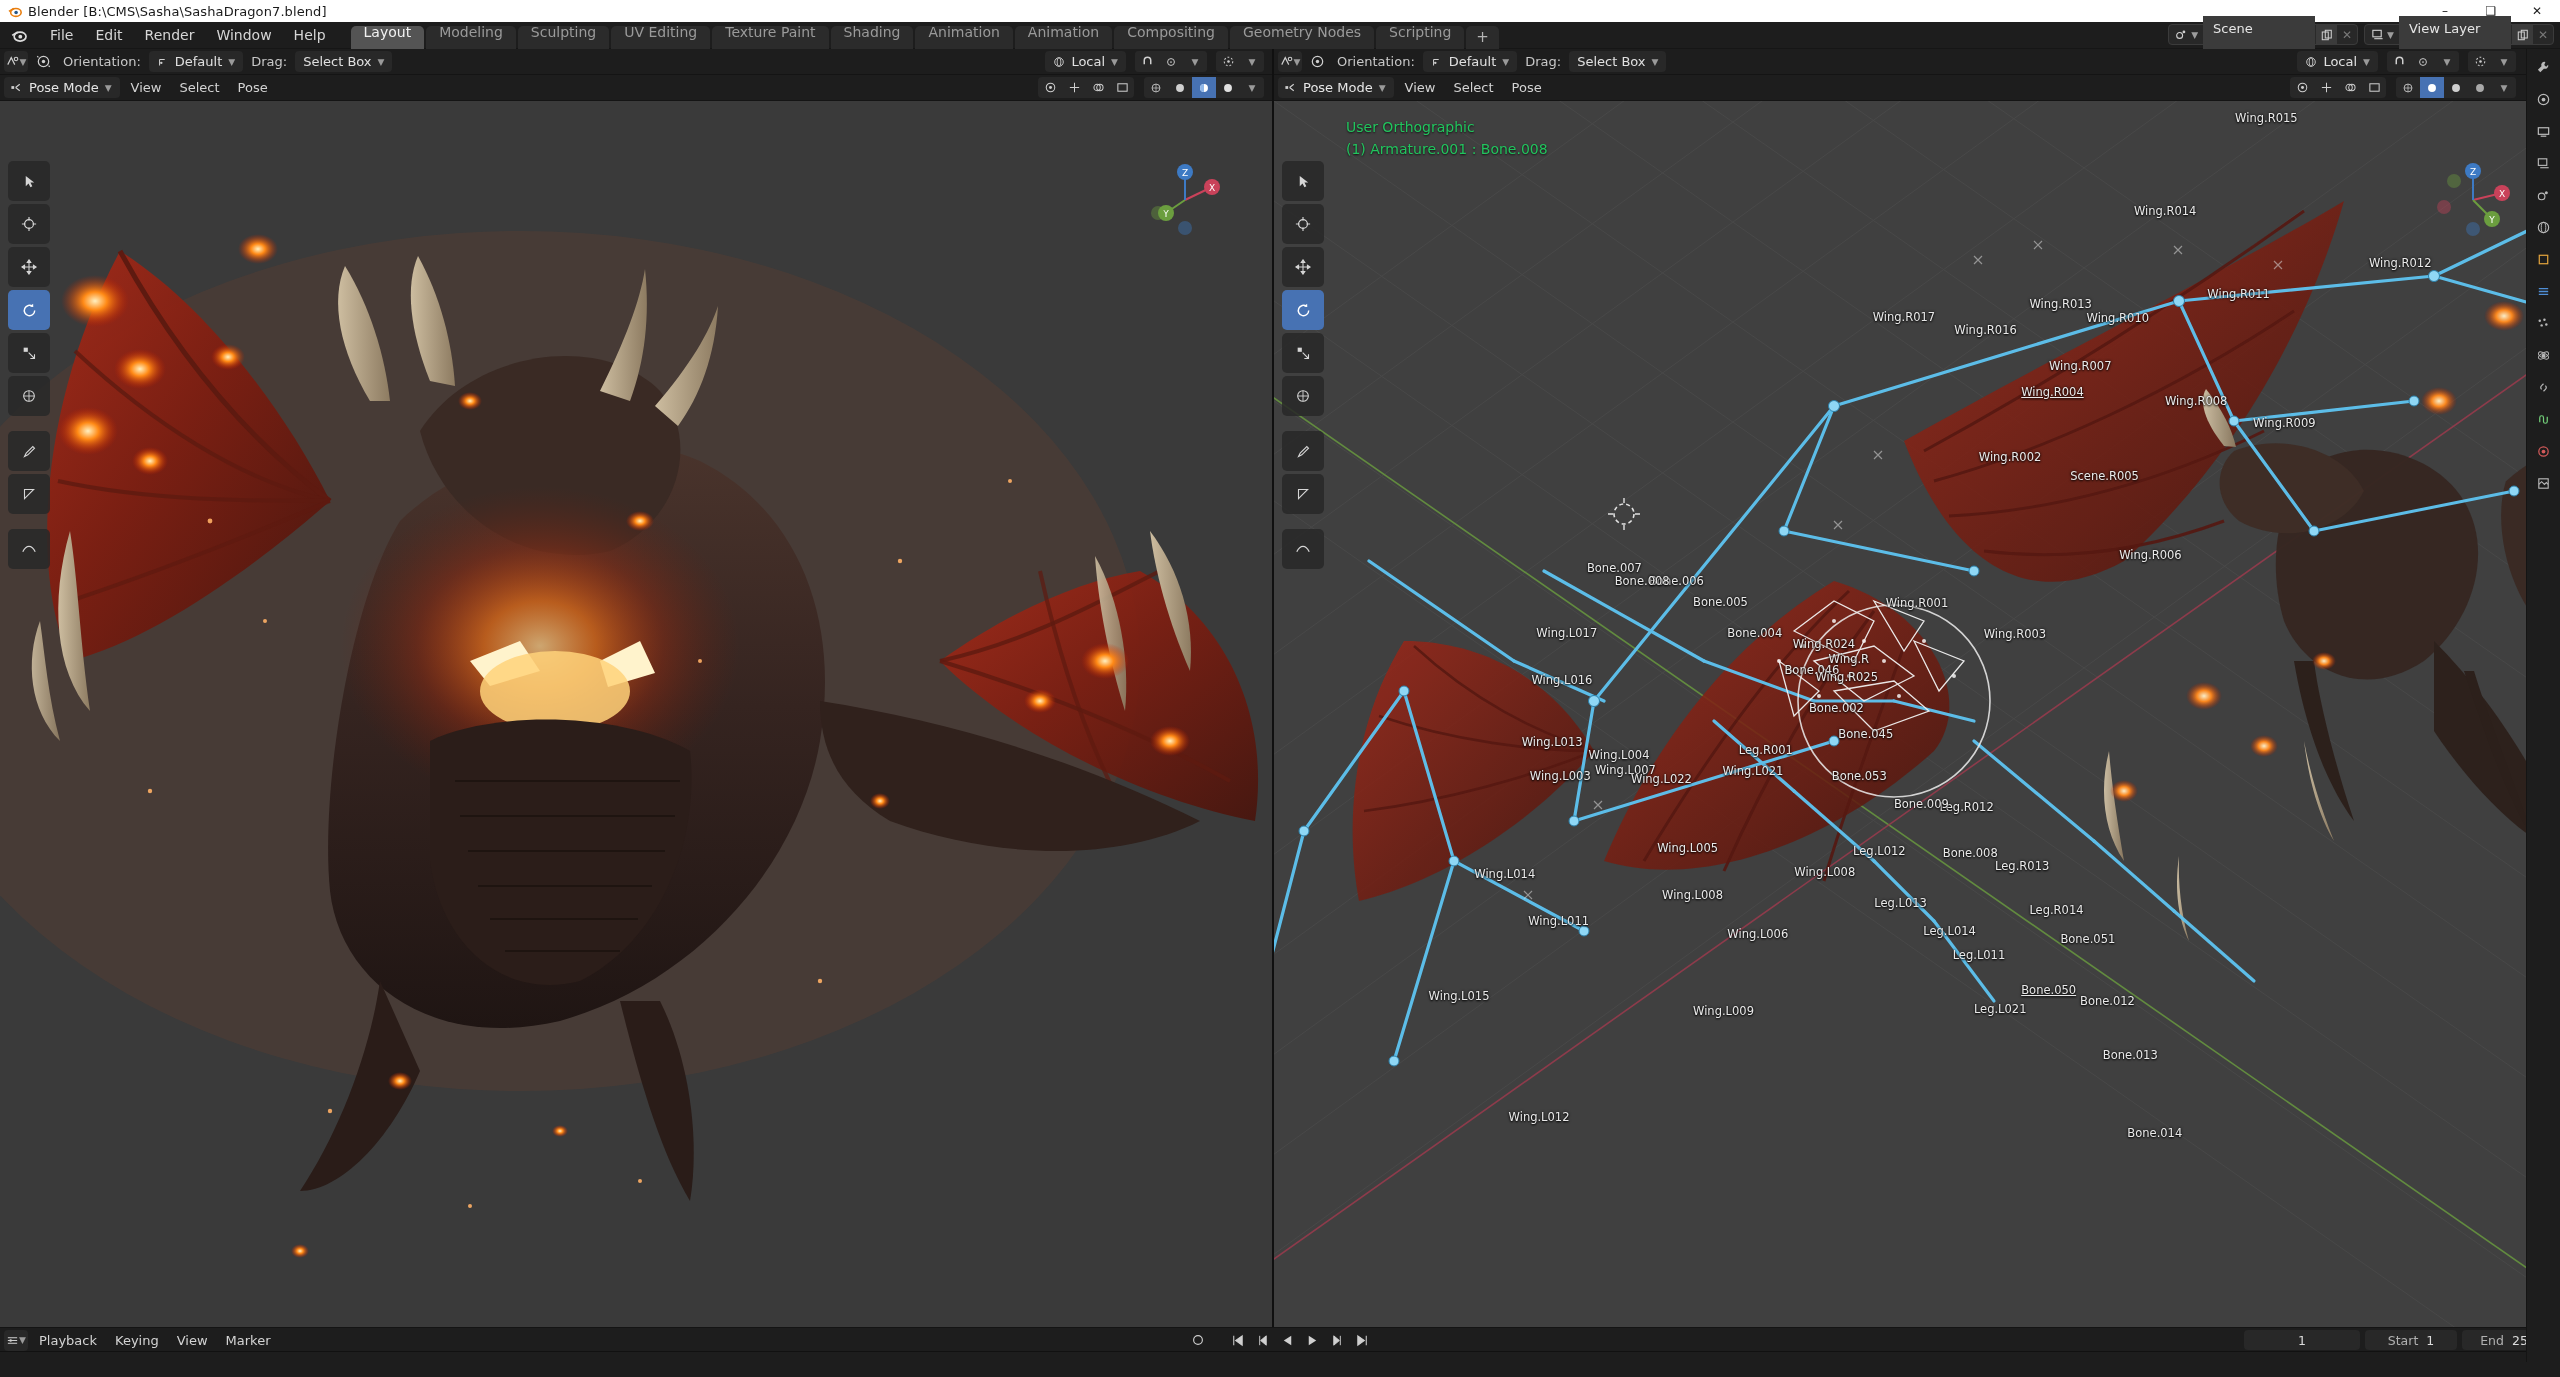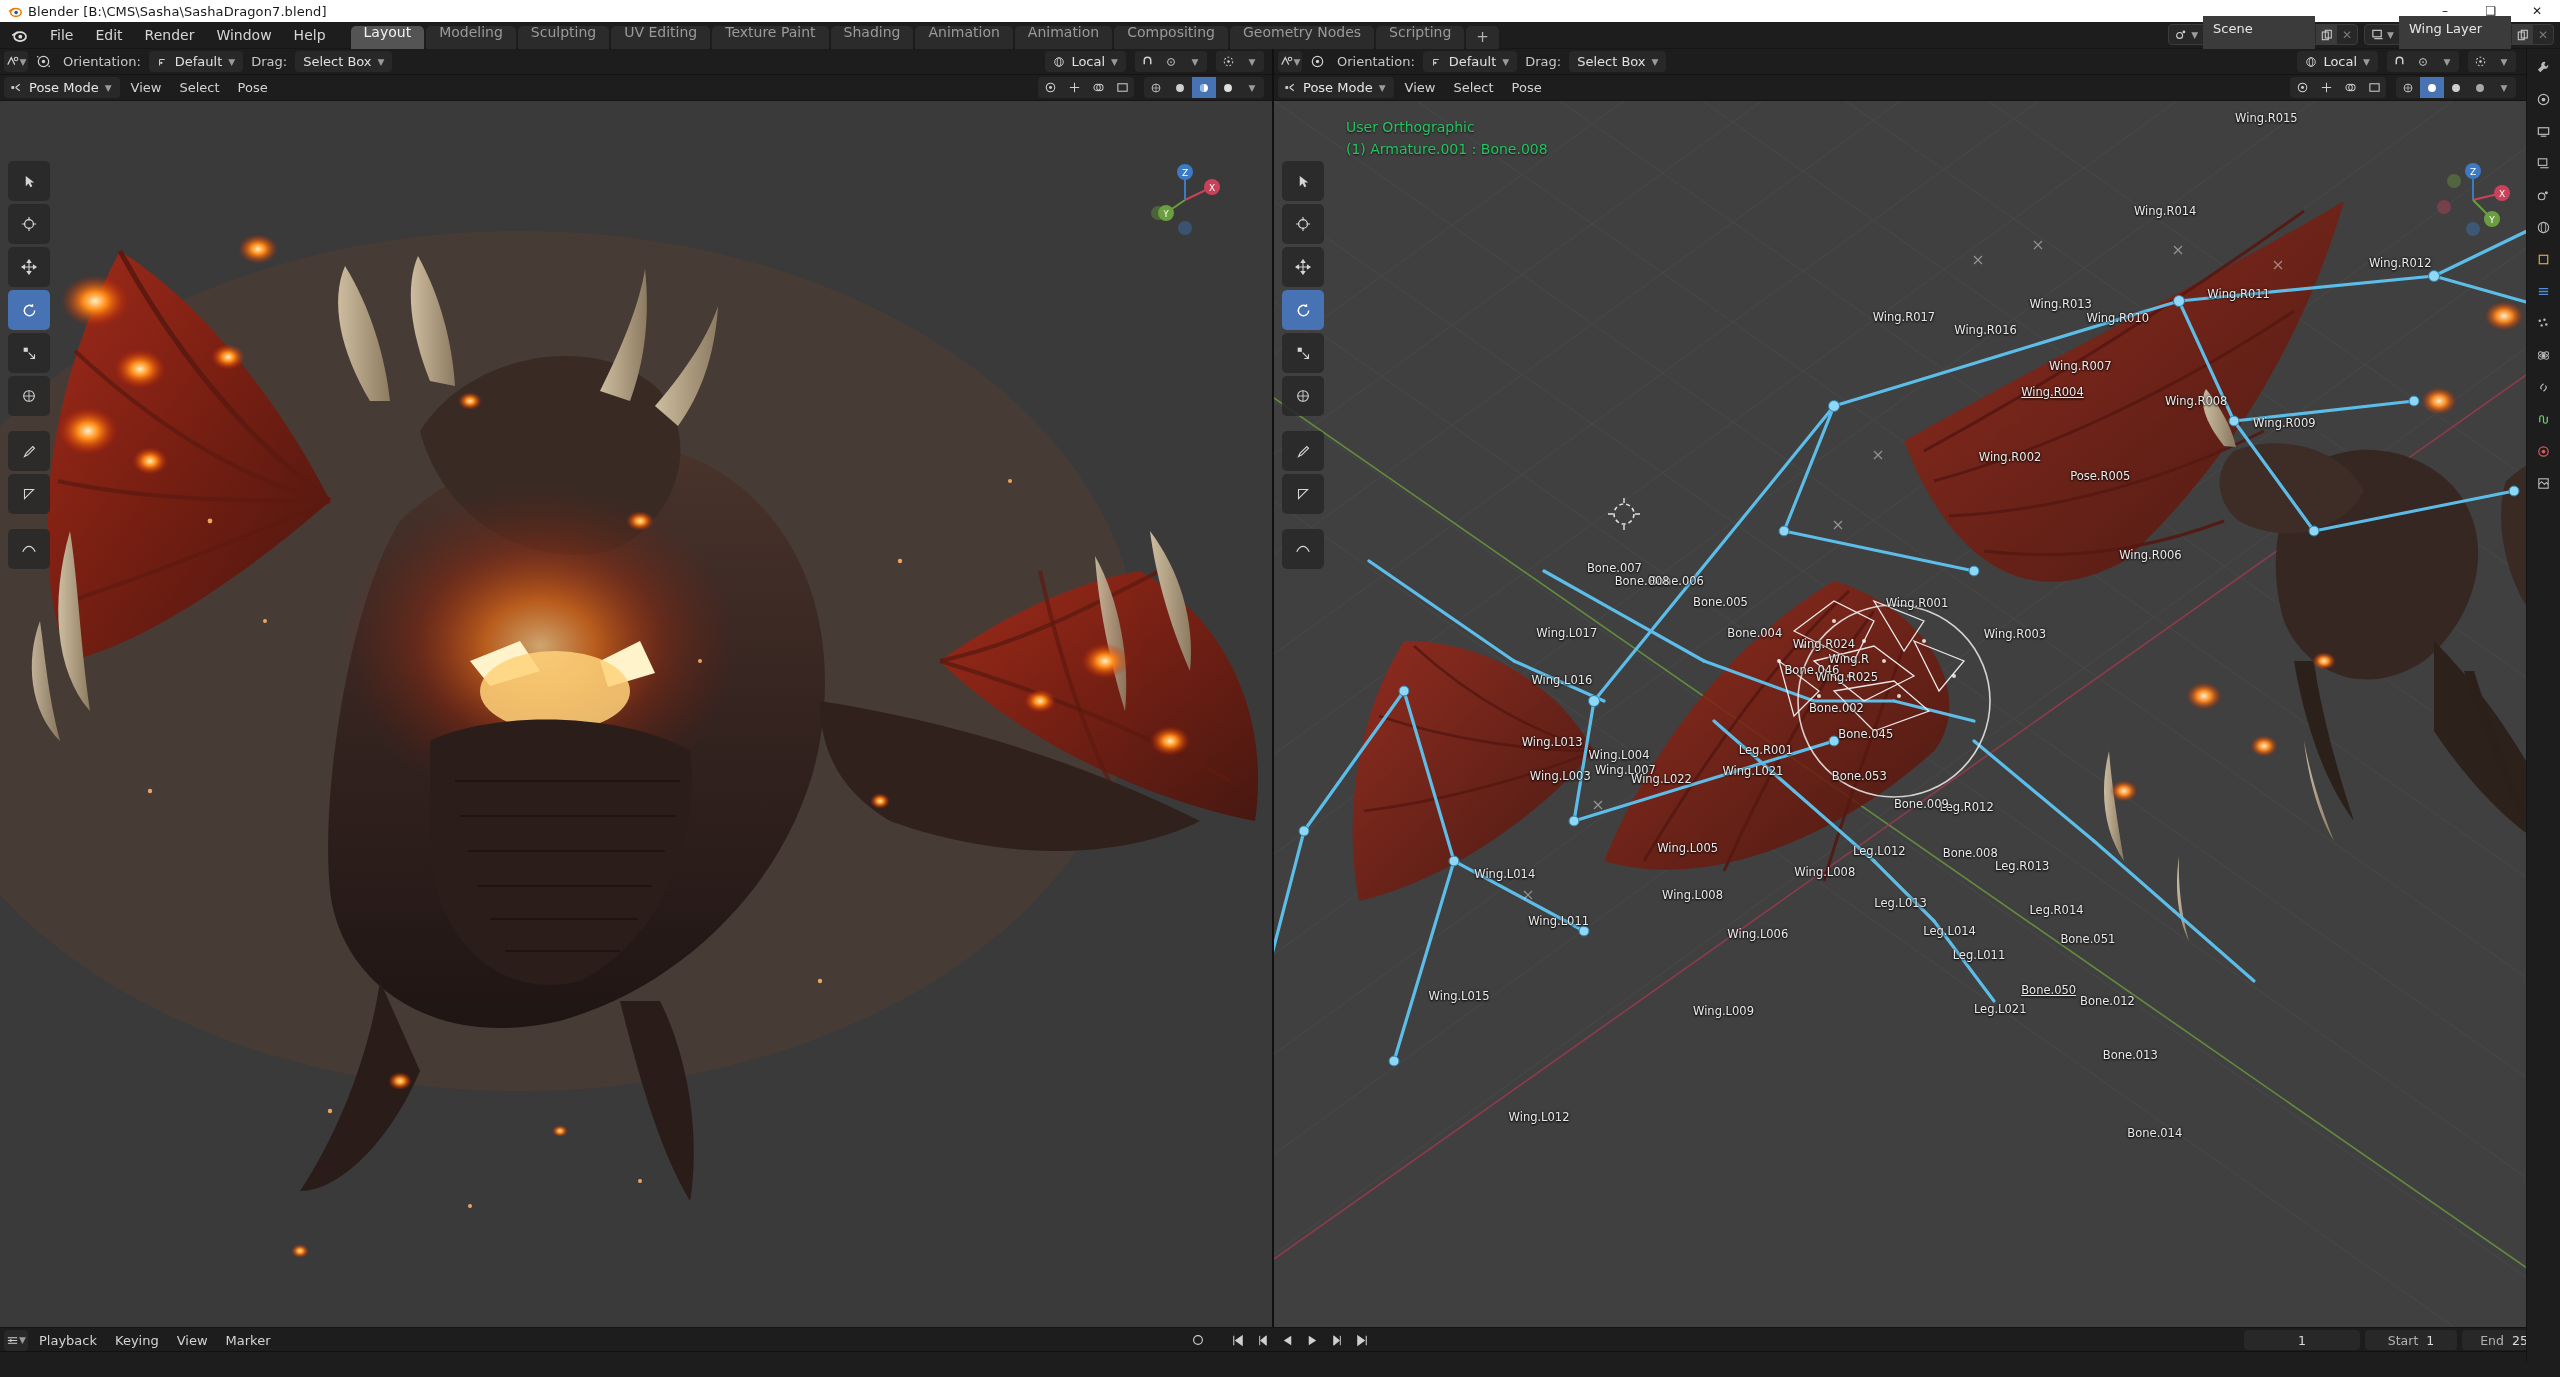--- a/index.html
+++ b/index.html
@@ -238,21 +238,21 @@
         <span class="id-x">✕</span>
       </div>
       <div class="id-field">
         <span class="id-icon">
           <svg width="13" height="13" viewBox="0 0 14 14">
             <rect x="2" y="2.5" width="9" height="7" fill="none" stroke="#cfcfcf" stroke-width="1.2"></rect>
             <path d="M3.5 11.5 H12.5" stroke="#cfcfcf" stroke-width="1.2"></path>
           </svg>
         </span>
         <span class="id-chev">▼</span>
-        <span class="id-name">Wing Layer</span>
+        <span class="id-name">View Layer</span>
         <span class="id-copy">
           <svg width="12" height="12" viewBox="0 0 14 14">
             <rect x="1.5" y="3.5" width="7" height="9" fill="none" stroke="#cfcfcf" stroke-width="1.2"></rect>
             <rect x="5" y="1.5" width="7" height="9" fill="none" stroke="#cfcfcf" stroke-width="1.2"></rect>
           </svg>
         </span>
         <span class="id-x">✕</span>
       </div>
     </div>
   </div>
@@ -927,21 +927,21 @@
           <div class="bonelabel" style="left: 933.347px; top: 185.807px;">Wing.R011</div>
           <div class="bonelabel" style="left: 755.388px; top: 195.585px;">Wing.R013</div>
           <div class="bonelabel" style="left: 812.531px; top: 210.251px;">Wing.R010</div>
           <div class="bonelabel" style="left: 598.653px; top: 208.621px;">Wing.R017</div>
           <div class="bonelabel" style="left: 680.286px; top: 221.658px;">Wing.R016</div>
           <div class="bonelabel" style="left: 774.98px; top: 257.509px;">Wing.R007</div>
           <div class="bonelabel" style="left: 747.224px; top: 283.582px; text-decoration: underline;">Wing.R004</div>
           <div class="bonelabel" style="left: 890.898px; top: 293.36px;">Wing.R008</div>
           <div class="bonelabel" style="left: 979.061px; top: 314.544px;">Wing.R009</div>
           <div class="bonelabel" style="left: 704.776px; top: 348.766px;">Wing.R002</div>
-          <div class="bonelabel" style="left: 796.204px; top: 368.321px;">Pose.R005</div>
+          <div class="bonelabel" style="left: 796.204px; top: 368.321px;">Scene.R005</div>
           <div class="bonelabel" style="left: 845.184px; top: 446.541px;">Wing.R006</div>
           <div class="bonelabel" style="left: 611.714px; top: 495.428px;">Wing.R001</div>
           <div class="bonelabel" style="left: 709.673px; top: 526.391px;">Wing.R003</div>
           <div class="bonelabel" style="left: 312.939px; top: 459.578px;">Bone.007</div>
           <div class="bonelabel" style="left: 374.98px; top: 472.614px;">Bone.006</div>
           <div class="bonelabel" style="left: 340.694px; top: 472.614px;">Bone.008</div>
           <div class="bonelabel" style="left: 419.061px; top: 493.799px;">Bone.005</div>
           <div class="bonelabel" style="left: 262.327px; top: 524.761px;">Wing.L017</div>
           <div class="bonelabel" style="left: 453.347px; top: 524.761px;">Bone.004</div>
           <div class="bonelabel" style="left: 518.653px; top: 536.168px;">Wing.R024</div>

